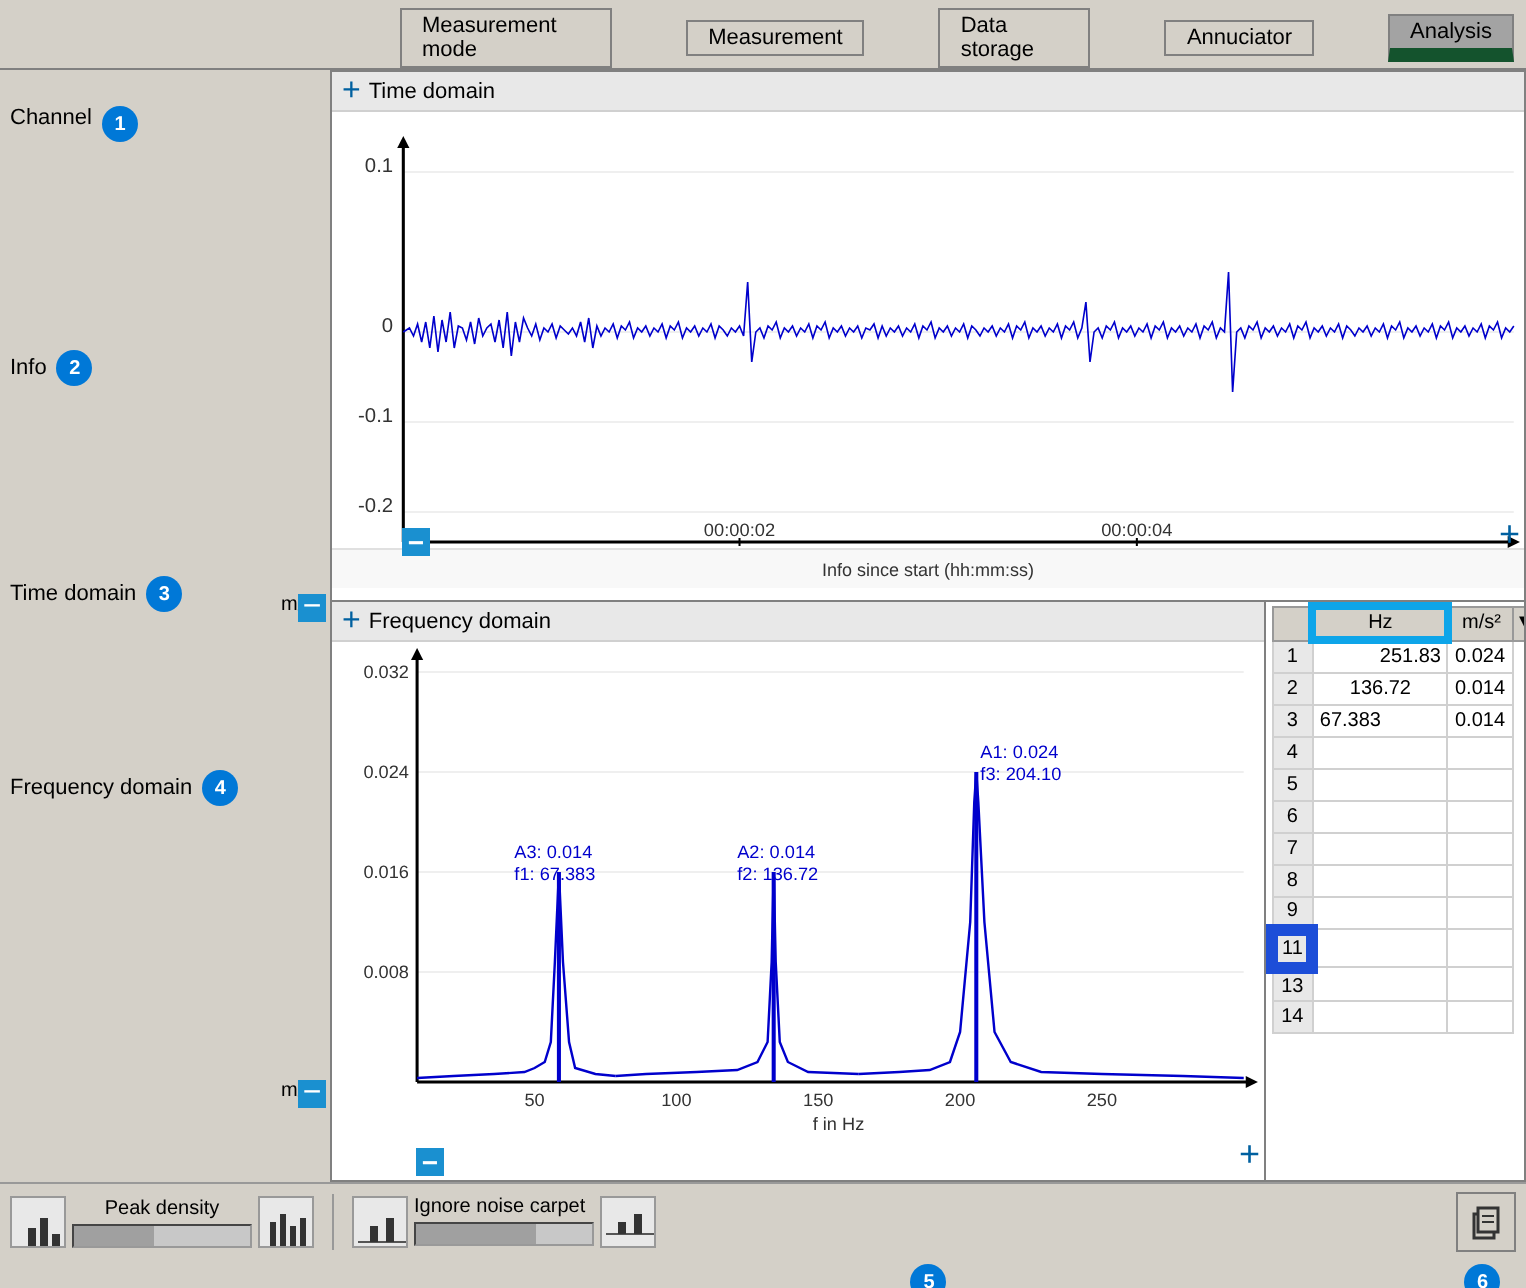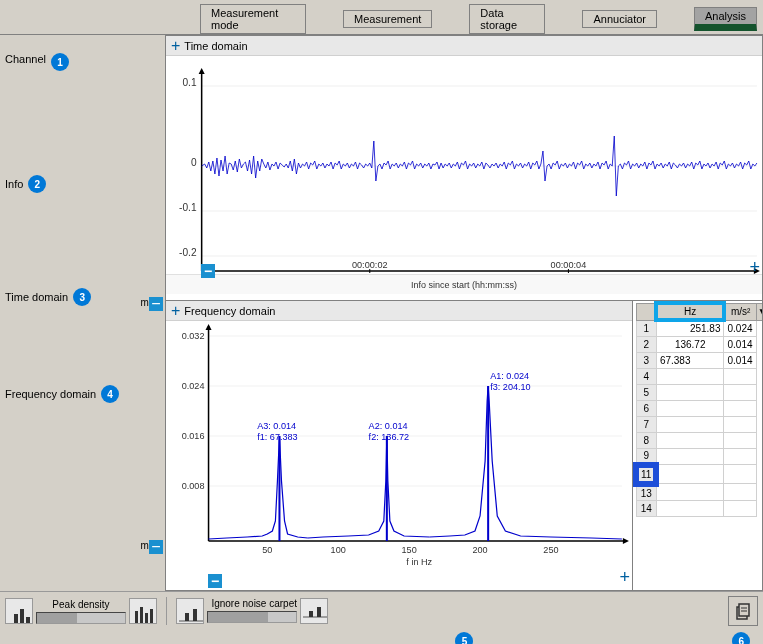--- a/index.html
+++ b/index.html
@@ -340,21 +340,21 @@
     </div>
 
     <div style="width:1px; height:28px; background:#999; margin:0 4px;"></div>
 
     <div style="display:flex; align-items:center; gap:3px;">
       <svg width="28" height="26" style="border:1px solid #999; background:#e8e8e8;">
         <line x1="2" y1="22" x2="26" y2="22" stroke="#555" stroke-width="1"></line>
         <rect x="8" y="14" width="4" height="8" fill="#333"></rect>
         <rect x="16" y="10" width="4" height="12" fill="#333"></rect>
       </svg>
-      <div style="display:flex; flex-direction:column; align-items:flex-end; gap:2px;">
+      <div style="display:flex; flex-direction:column; align-items:flex-start; gap:2px;">
         <span style="font-size:10px;">Ignore noise carpet</span>
         <div style="width:90px; height:12px; background:#c8c8c8; border:1px inset #999; position:relative; cursor:pointer;">
           <div style="width:60px; height:100%; background:#a0a0a0;"></div>
         </div>
       </div>
       <svg width="28" height="26" style="border:1px solid #999; background:#e8e8e8;">
         <line x1="2" y1="18" x2="26" y2="18" stroke="#555" stroke-width="1"></line>
         <rect x="8" y="12" width="4" height="6" fill="#333"></rect>
         <rect x="16" y="8" width="4" height="10" fill="#333"></rect>
       </svg>

